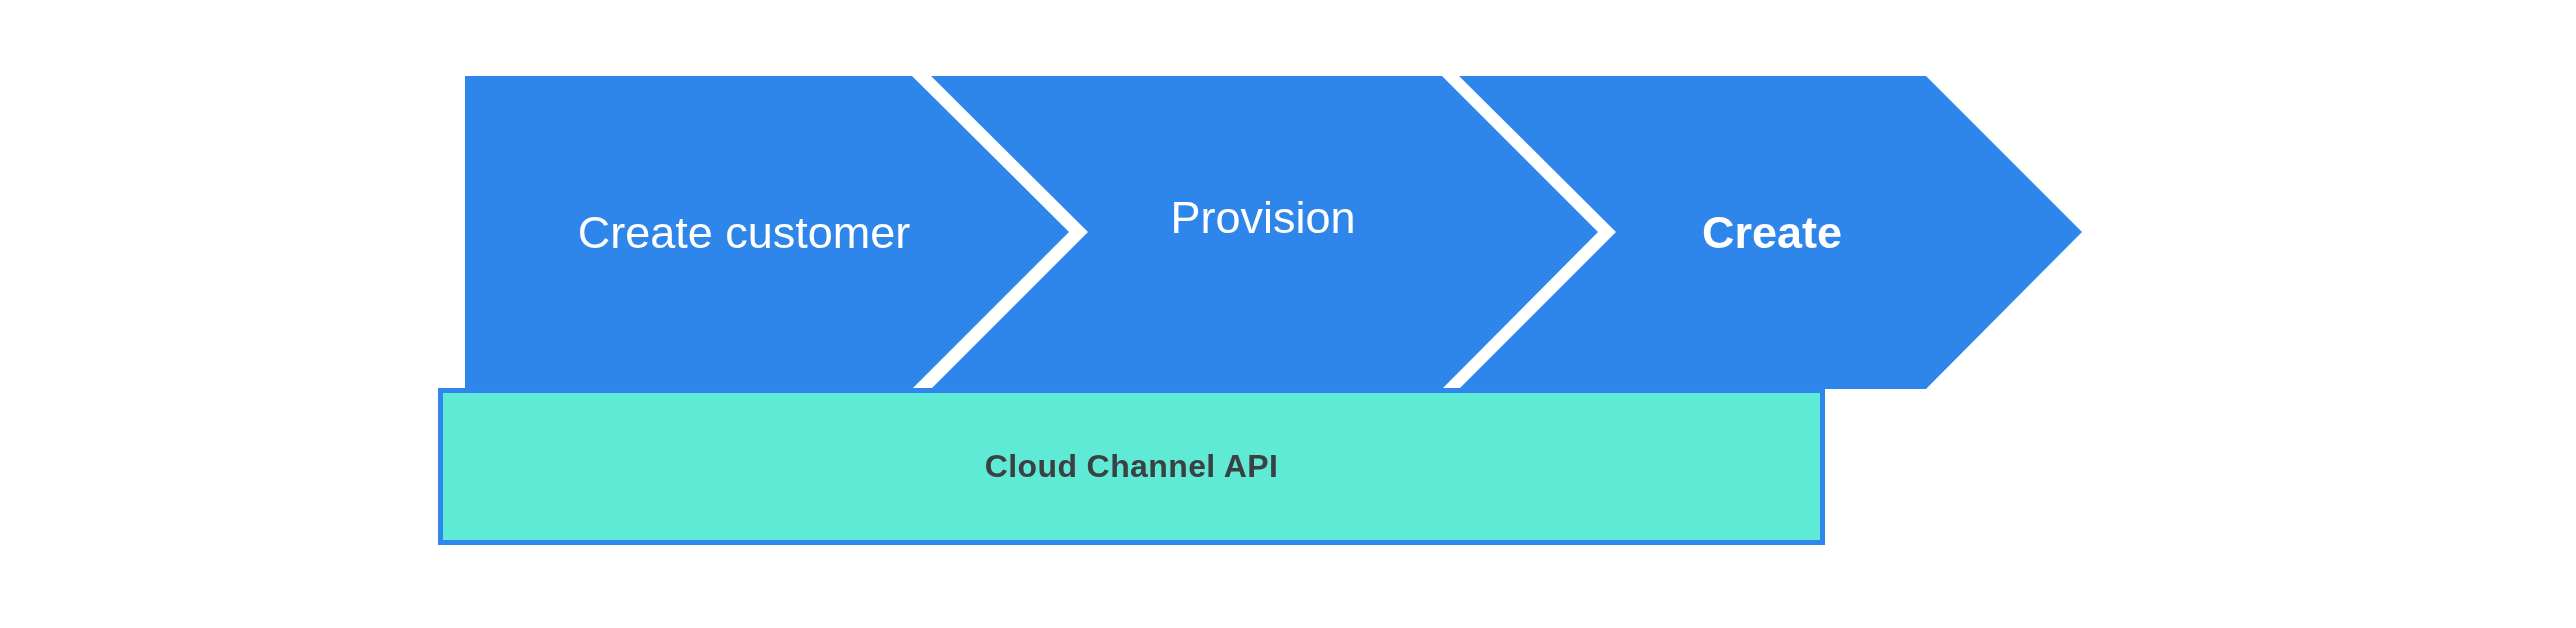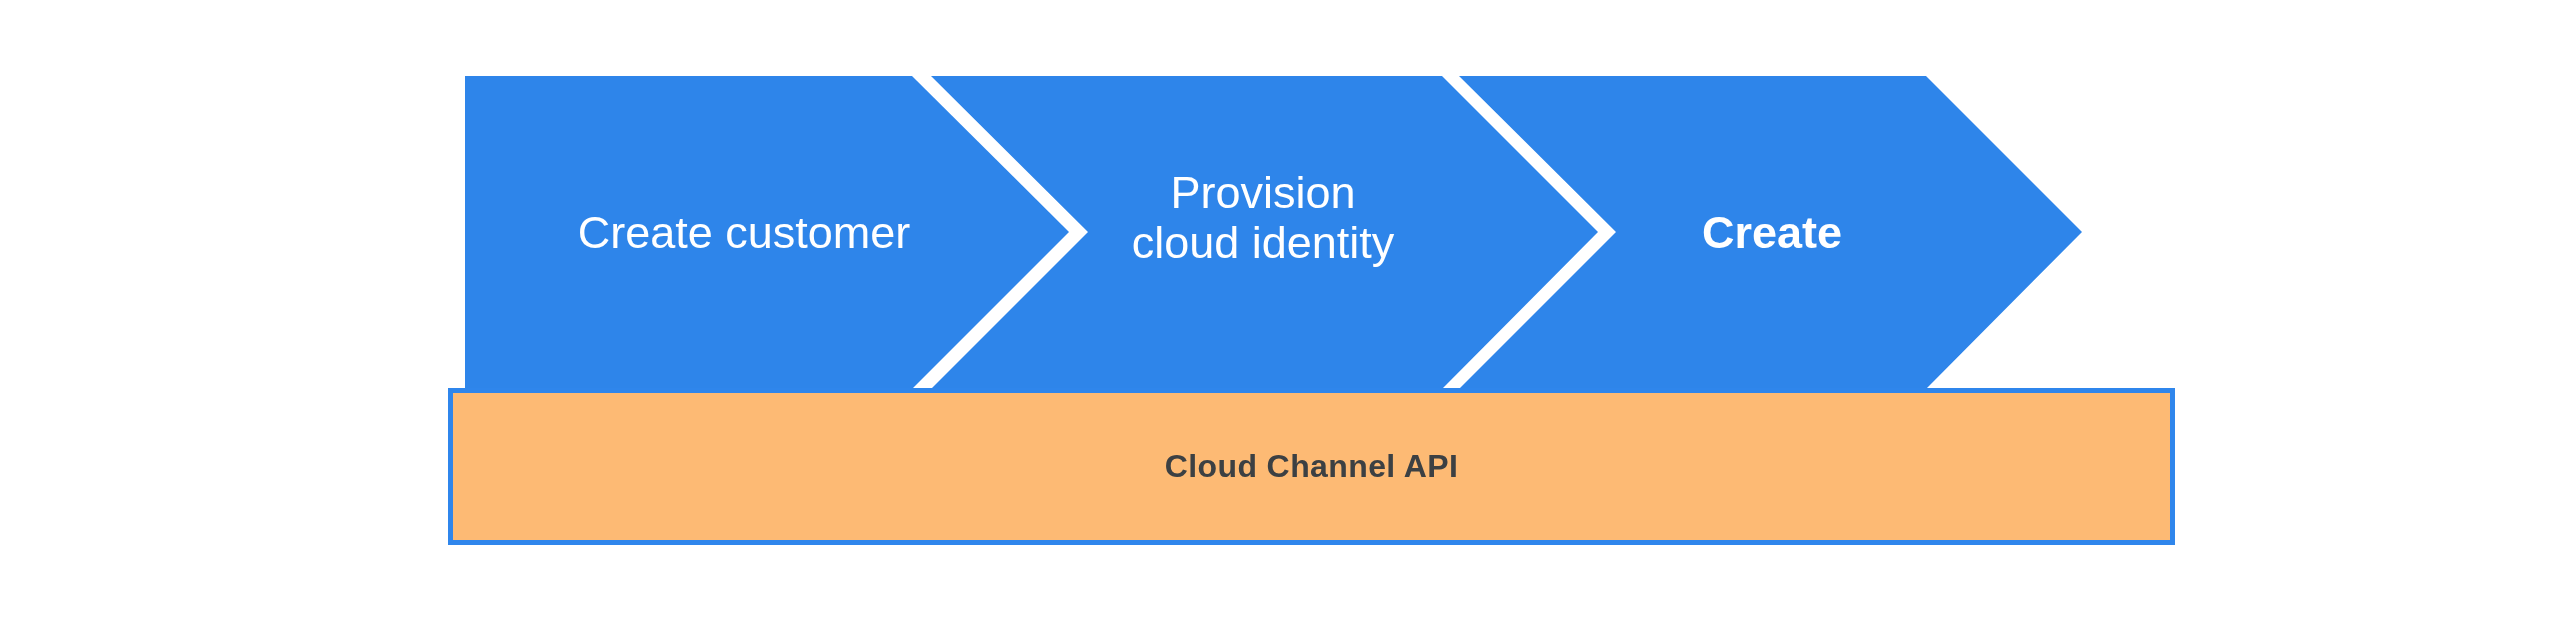--- a/index.html
+++ b/index.html
@@ -49,26 +49,26 @@
     text-align: center;
     white-space: nowrap;
   }
   .step-label .line { display: block; }
   .label1 { left: 279px;  top: 157px; }
   .label2 { left: 798px;  top: 142px; }
   .label3 { left: 1307px; top: 157px; font-weight: bold; }
   
   .api-bar {
     position: absolute;
-    left: 448px;
+    left: 438px;
     top: 388px;
-    width: 1727px;
+    width: 1387px;
     height: 157px;
     box-sizing: border-box;
-    background: #fdba74;
+    background: #5eead4;
     border: 5.2px solid #2F86EC;
     display: flex;
     align-items: center;
     justify-content: center;
   }
   .api-bar-label {
     color: #3C4043;
     font-size: 32px;
     font-weight: 700;
     letter-spacing: 0.4px;
@@ -84,21 +84,20 @@
     <div class="seg seg1"></div>
     <div class="seg seg2"></div>
     <div class="seg seg3"></div>
 
     <div class="step-label label1">
       <span class="line">Create customer</span>
     </div>
 
     <div class="step-label label2">
       <span class="line">Provision</span>
-      <span class="line">cloud identity</span>
     </div>
 
     <div class="step-label label3">
       <span class="line">Create</span>
     </div>
   </div>
 
   <div class="api-bar">
     <span class="api-bar-label">Cloud Channel API</span>
   </div>

